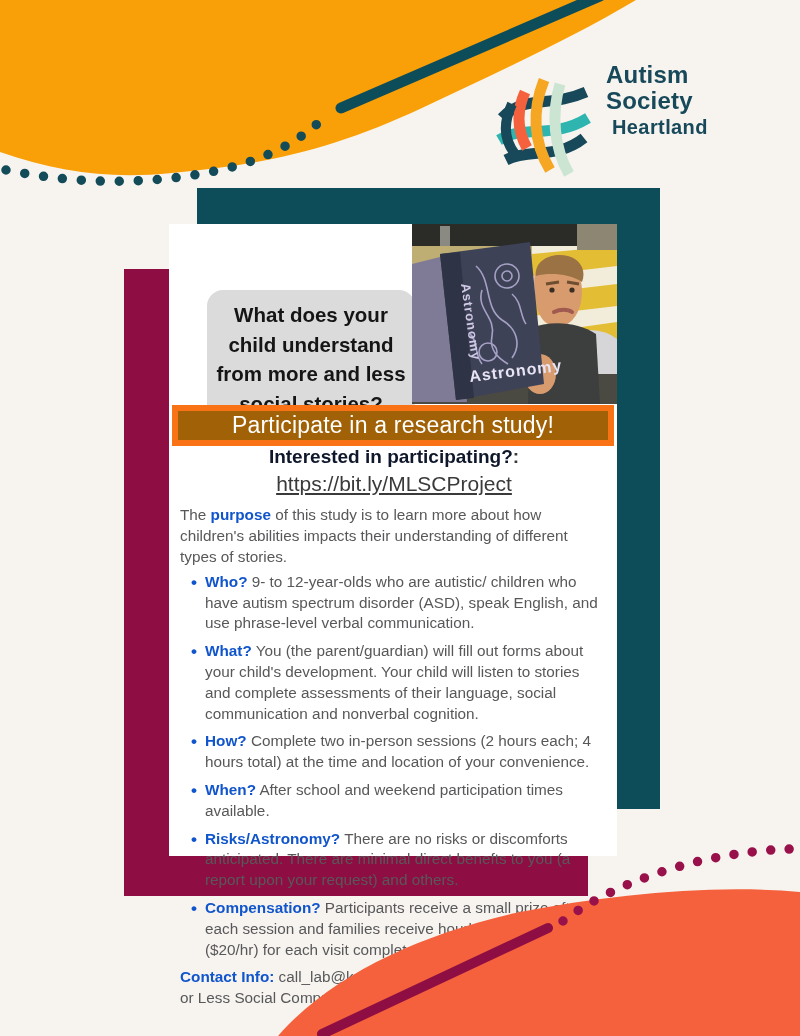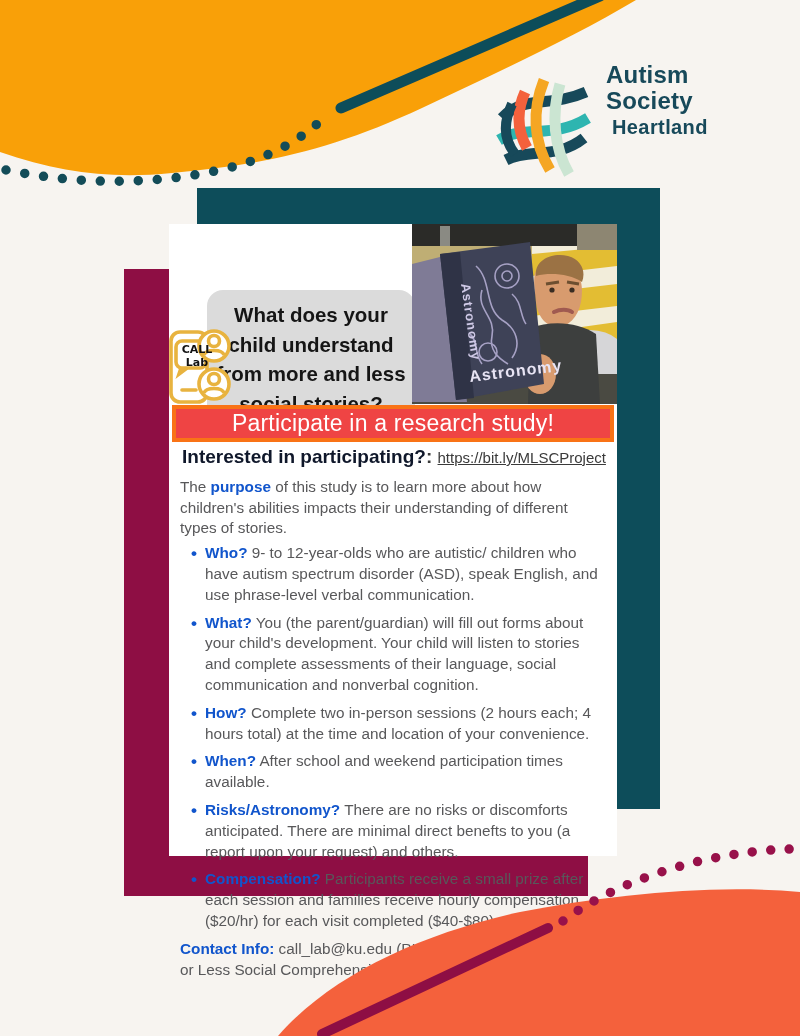--- a/index.html
+++ b/index.html
@@ -20,29 +20,29 @@
              display:flex;align-items:center;justify-content:center;margin-top:48px;}
   .title-box .t{font-size:20.5px;font-weight:700;color:#151515;line-height:1.45;text-align:center;}
 
   .photo{position:absolute;left:243px;top:0;width:205px;height:180px;overflow:hidden;background:#c9b97e;}
 
   .calllab{position:absolute;left:-1px;top:98px;width:64px;height:84px;z-index:6;}
   .calllab .txt{position:absolute;left:9px;top:22px;width:40px;text-align:center;
                 font-size:11px;font-weight:700;color:#111;line-height:1.15;
                 font-family:"DejaVu Sans",sans-serif;}
 
-  .banner{position:absolute;left:3px;right:3px;top:181px;height:29px;background:#ef4444;
-          border:4px solid #f97316;display:flex;align-items:center;justify-content:center;}
+  .banner{position:absolute;left:3px;right:3px;top:181px;height:29px;background:#a16207;
+          border:6px solid #f97316;display:flex;align-items:center;justify-content:center;}
   .banner .t{color:#ffffff;font-size:23px;font-weight:400;letter-spacing:.2px;}
 
   .flyer-body{position:absolute;left:11px;right:9px;top:218px;color:#58585a;font-size:15.3px;line-height:1.36;}
   .interested{text-align:center;font-size:19px;margin:2px 0 7px 0;}
   .interested .lbl{color:#0f172a;font-weight:700;}
   .interested .sep{color:#3a3a3a;font-weight:700;}
-  .interested a{color:#3a3a3a;text-decoration:underline;font-size:15px;}
+  .interested a{color:#3a3a3a;text-decoration:underline;font-size:21px;}
   .purpose{margin:0 0 4px 0;}
   .blue-b{color:#1155cc;font-weight:700;}
   ul.points{list-style:none;margin:0 0 2px 0;padding:0 0 0 25px;}
   ul.points li{position:relative;margin-bottom:7px;}
   ul.points li::before{content:"\2022";color:#1155cc;position:absolute;left:-14px;top:-1px;
                        font-size:17px;font-weight:700;}
   .contact{margin-top:4px;}
 
   
   .as-logo{left:488px;top:58px;width:290px;height:125px;z-index:1;}
@@ -123,40 +123,20 @@
           <circle cx="76" cy="128" r="9"></circle>
             <path d="M58,110 C66,116 62,130 70,140"></path>
           <path d="M100,70 C110,78 108,92 114,100"></path>
         </g>
         <text x="0" y="0" fill="#cfc9e6" font-size="13" font-weight="bold" transform="translate(49,60) rotate(82)" letter-spacing="1">Astronomy</text>
         <text x="0" y="0" fill="#e8e4f4" font-size="16" font-weight="bold" transform="translate(58,158) rotate(-7)" letter-spacing="1">Astronomy</text>
       </g>
     </svg>
   </div>
 
-  <div class="calllab">
-    <svg width="64" height="84" viewBox="0 0 64 84">
-      <g fill="none" stroke="#e8b33f" stroke-width="3.6">
-        <rect x="3" y="10" width="36" height="70" rx="9" fill="#ffffff"></rect>
-        <rect x="8" y="19" width="30" height="27" rx="6" fill="#ffffff"></rect>
-        <path d="M13,46 L11,52 L19,46"></path>
-        <line x1="14" y1="68" x2="28" y2="68" stroke-linecap="round"></line>
-        <circle cx="46" cy="24" r="15" fill="#ffffff"></circle>
-        <circle cx="46" cy="19" r="5.5"></circle>
-        <path d="M36,33 C38,27 54,27 56,33"></path>
-        <circle cx="46" cy="62" r="15" fill="#ffffff"></circle>
-        <circle cx="46" cy="57" r="5.5"></circle>
-        <path d="M36,71 C38,65 54,65 56,71"></path>
-      </g>
-    </svg>
-    <div class="txt">
-      <div>CALL</div>
-      <div>Lab</div>
-    </div>
-  </div>
 
   <div class="banner">
     <div class="t">Participate in a research study!</div>
   </div>
 
   <div class="flyer-body">
     <div class="interested">
       <span class="lbl">Interested in participating?</span><span class="sep">: </span><a href="#">https://bit.ly/MLSCProject</a>
     </div>
 

